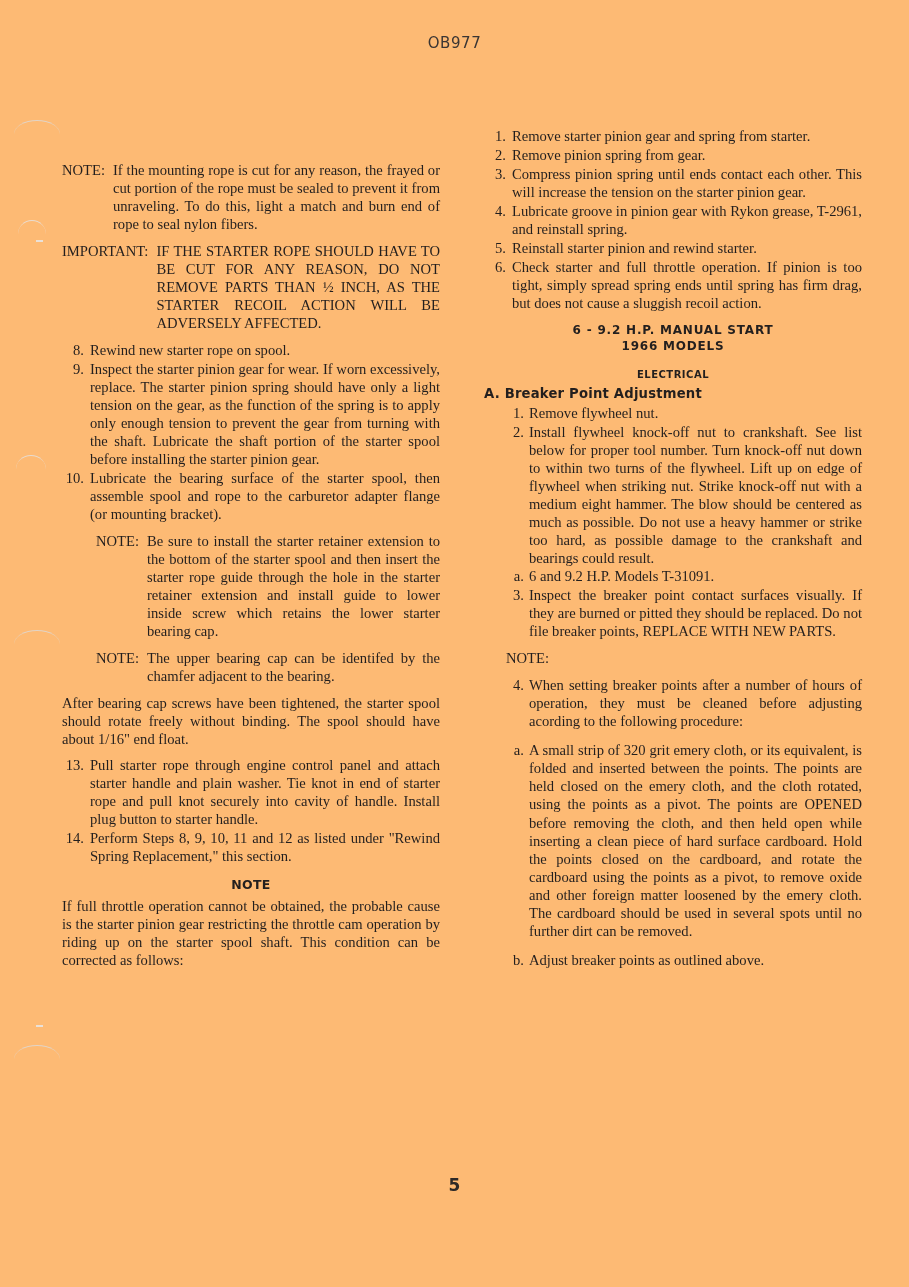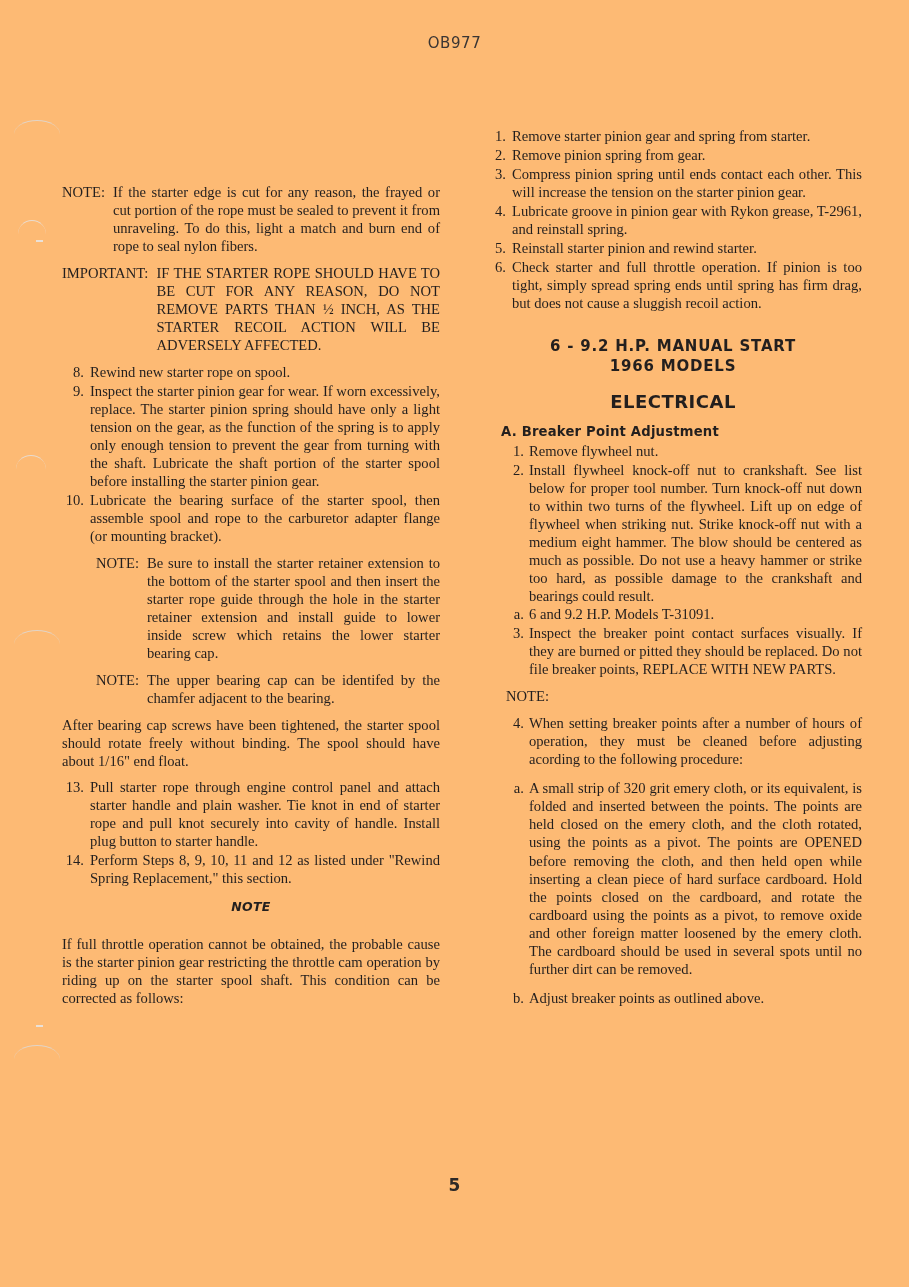--- a/index.html
+++ b/index.html
@@ -115,51 +115,49 @@
 
   .caps { }
 
   .note-center {
     text-align: center;
     font-family: "DejaVu Sans", sans-serif;
     font-weight: bold;
     font-size: 12.5px;
     letter-spacing: .3px;
     margin-top: 12px;
-    margin-bottom: 20px;
-    font-style: italic;
+    margin-bottom: 4px;
   }
   .plain-block { text-align: justify; }
 
   
   .sec-title {
     text-align: center;
     font-family: "DejaVu Sans", sans-serif;
     font-weight: bold;
-    font-size: 15px;
+    font-size: 12px;
     letter-spacing: .8px;
     line-height: 1.35;
-    margin-top: 24px;
+    margin-top: 10px;
   }
   .sub-title {
     text-align: center;
     font-family: "DejaVu Sans", sans-serif;
     font-weight: bold;
-    font-size: 18px;
+    font-size: 10px;
     letter-spacing: .5px;
     margin-top: 14px;
-    margin-bottom: 11px;
+    margin-bottom: 5px;
   }
   .lettered-head {
     font-family: "DejaVu Sans", sans-serif;
     font-weight: bold;
     font-size: 13.2px;
     letter-spacing: .2px;
     margin-bottom: 2px;
-    margin-left: 17px;
   }
 
   .sublist { margin-left: 22px; }
   .subitem {
     display: flex;
     align-items: flex-start;
     margin-top: 9px;
   }
   .subitem .num { flex: 0 0 auto; width: 18px; padding-right: 5px; text-align: right; }
   .subitem .body { flex: 1 1 auto; text-align: justify; }
@@ -202,21 +200,21 @@
   <div class="edge-speck s2"></div>
 
   <div class="doc-header">OB977</div>
 
   <div class="columns">
 
     <div class="col left">
 
       <div class="labelled">
         <div class="label">NOTE:</div>
-        <div class="body">If the starter edge is cut for any reason, the frayed or cut portion of the rope must be sealed to prevent it from unraveling. To do this, light a match and burn end of rope to seal nylon fibers.</div>
+        <div class="body">If the mounting rope is cut for any reason, the frayed or cut portion of the rope must be sealed to prevent it from unraveling. To do this, light a match and burn end of rope to seal nylon fibers.</div>
       </div>
 
       <div class="labelled caps">
         <div class="label">IMPORTANT:</div>
         <div class="body">IF THE STARTER ROPE SHOULD HAVE TO BE CUT FOR ANY REASON, DO NOT REMOVE PARTS THAN ½ INCH, AS THE STARTER RECOIL ACTION WILL BE ADVERSELY AFFECTED.</div>
       </div>
 
       <div class="item w2">
         <div class="num">8.</div>
         <div class="body">Rewind new starter rope on spool.</div>

